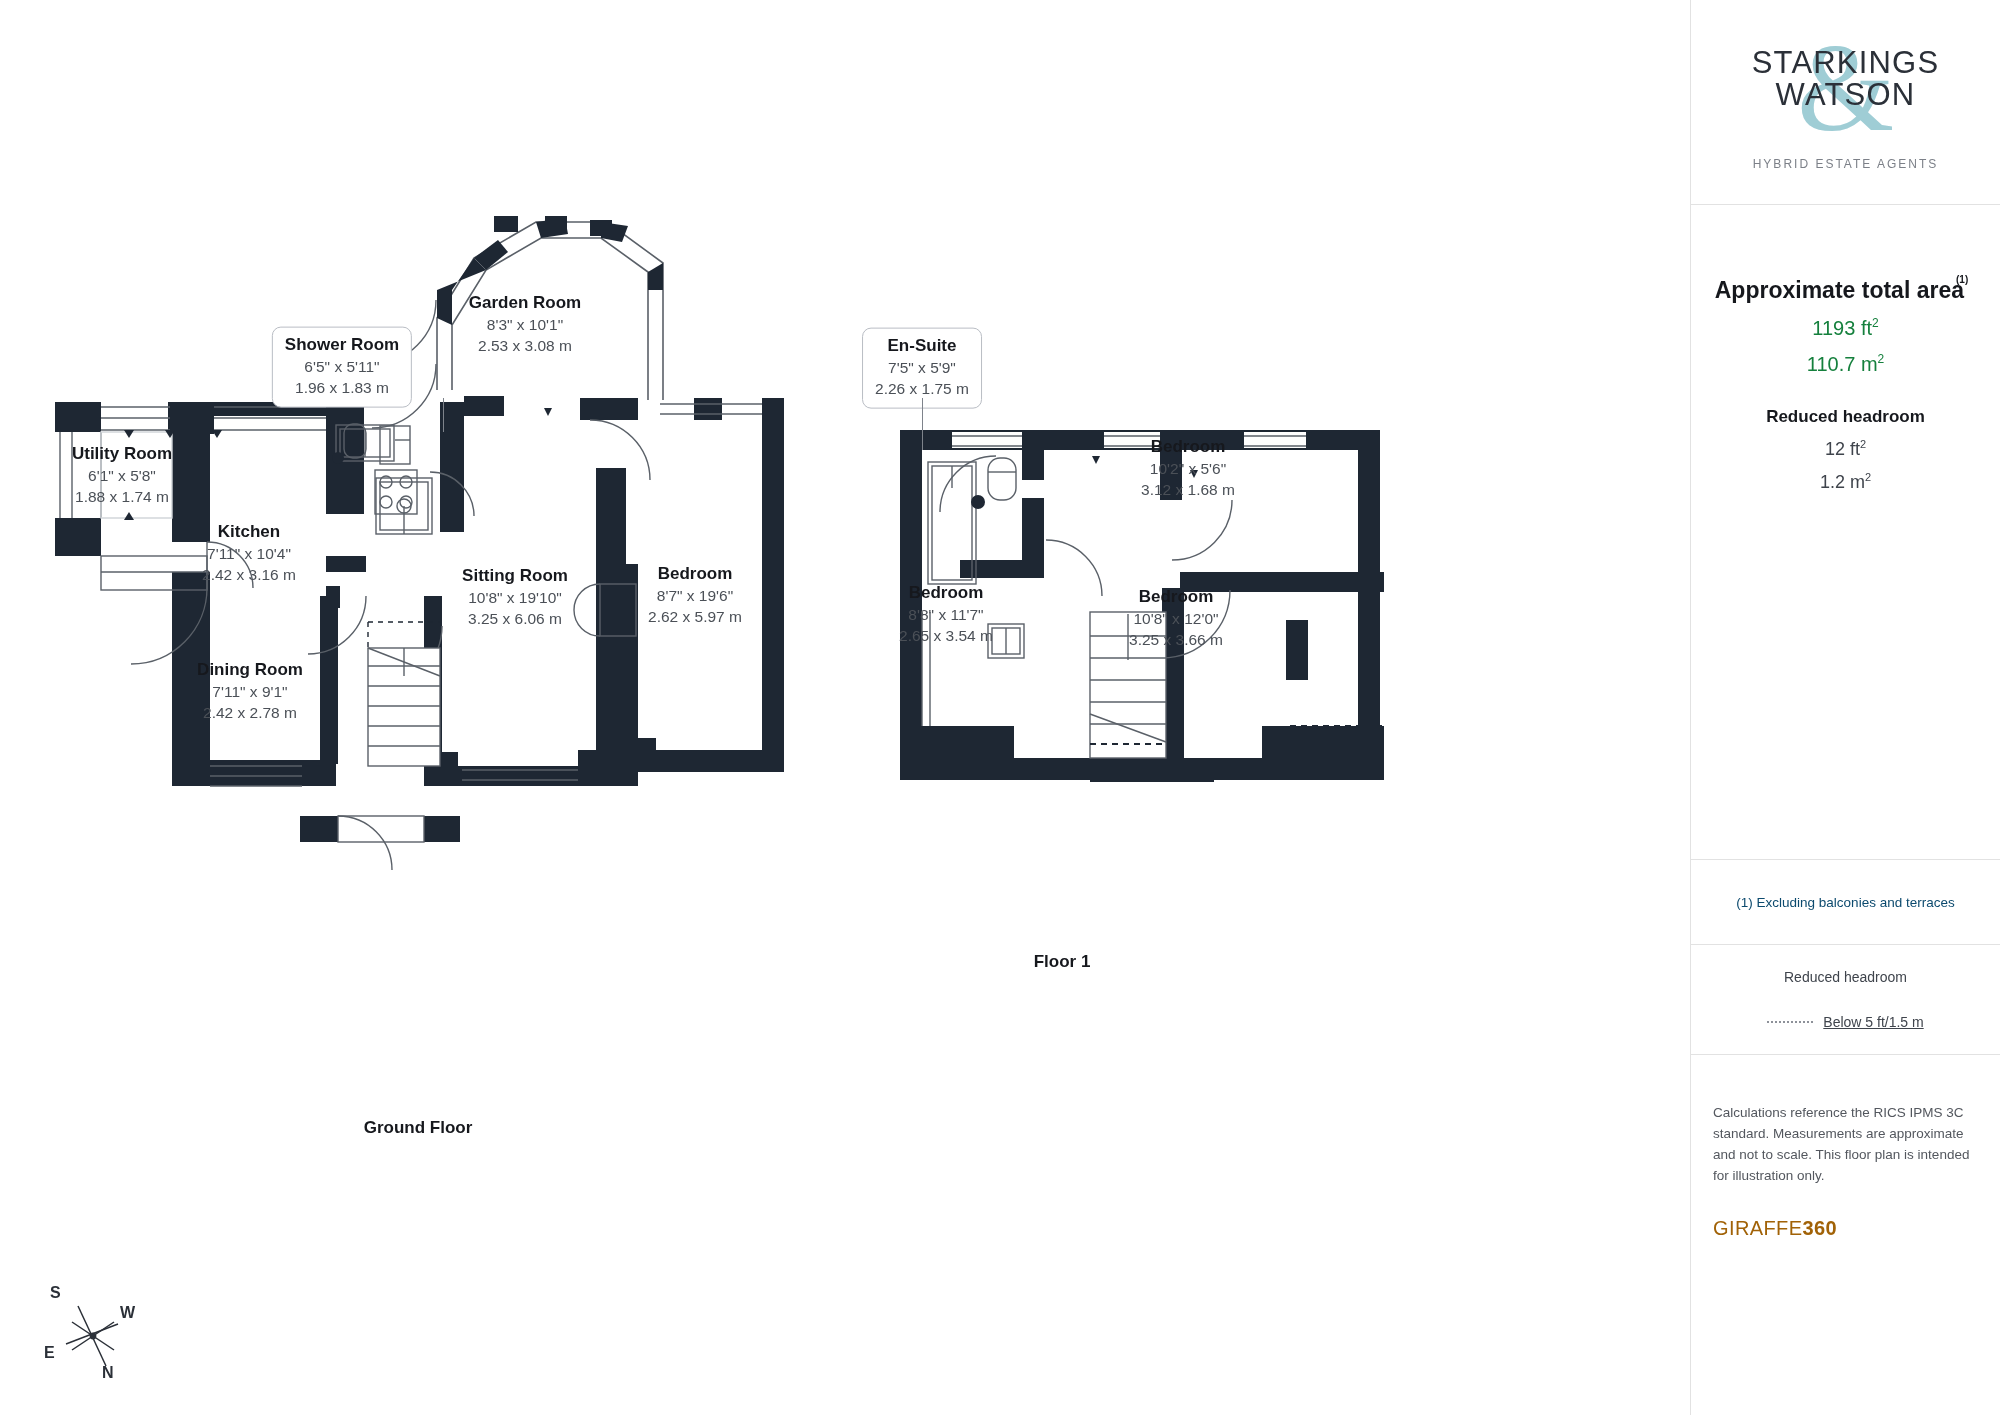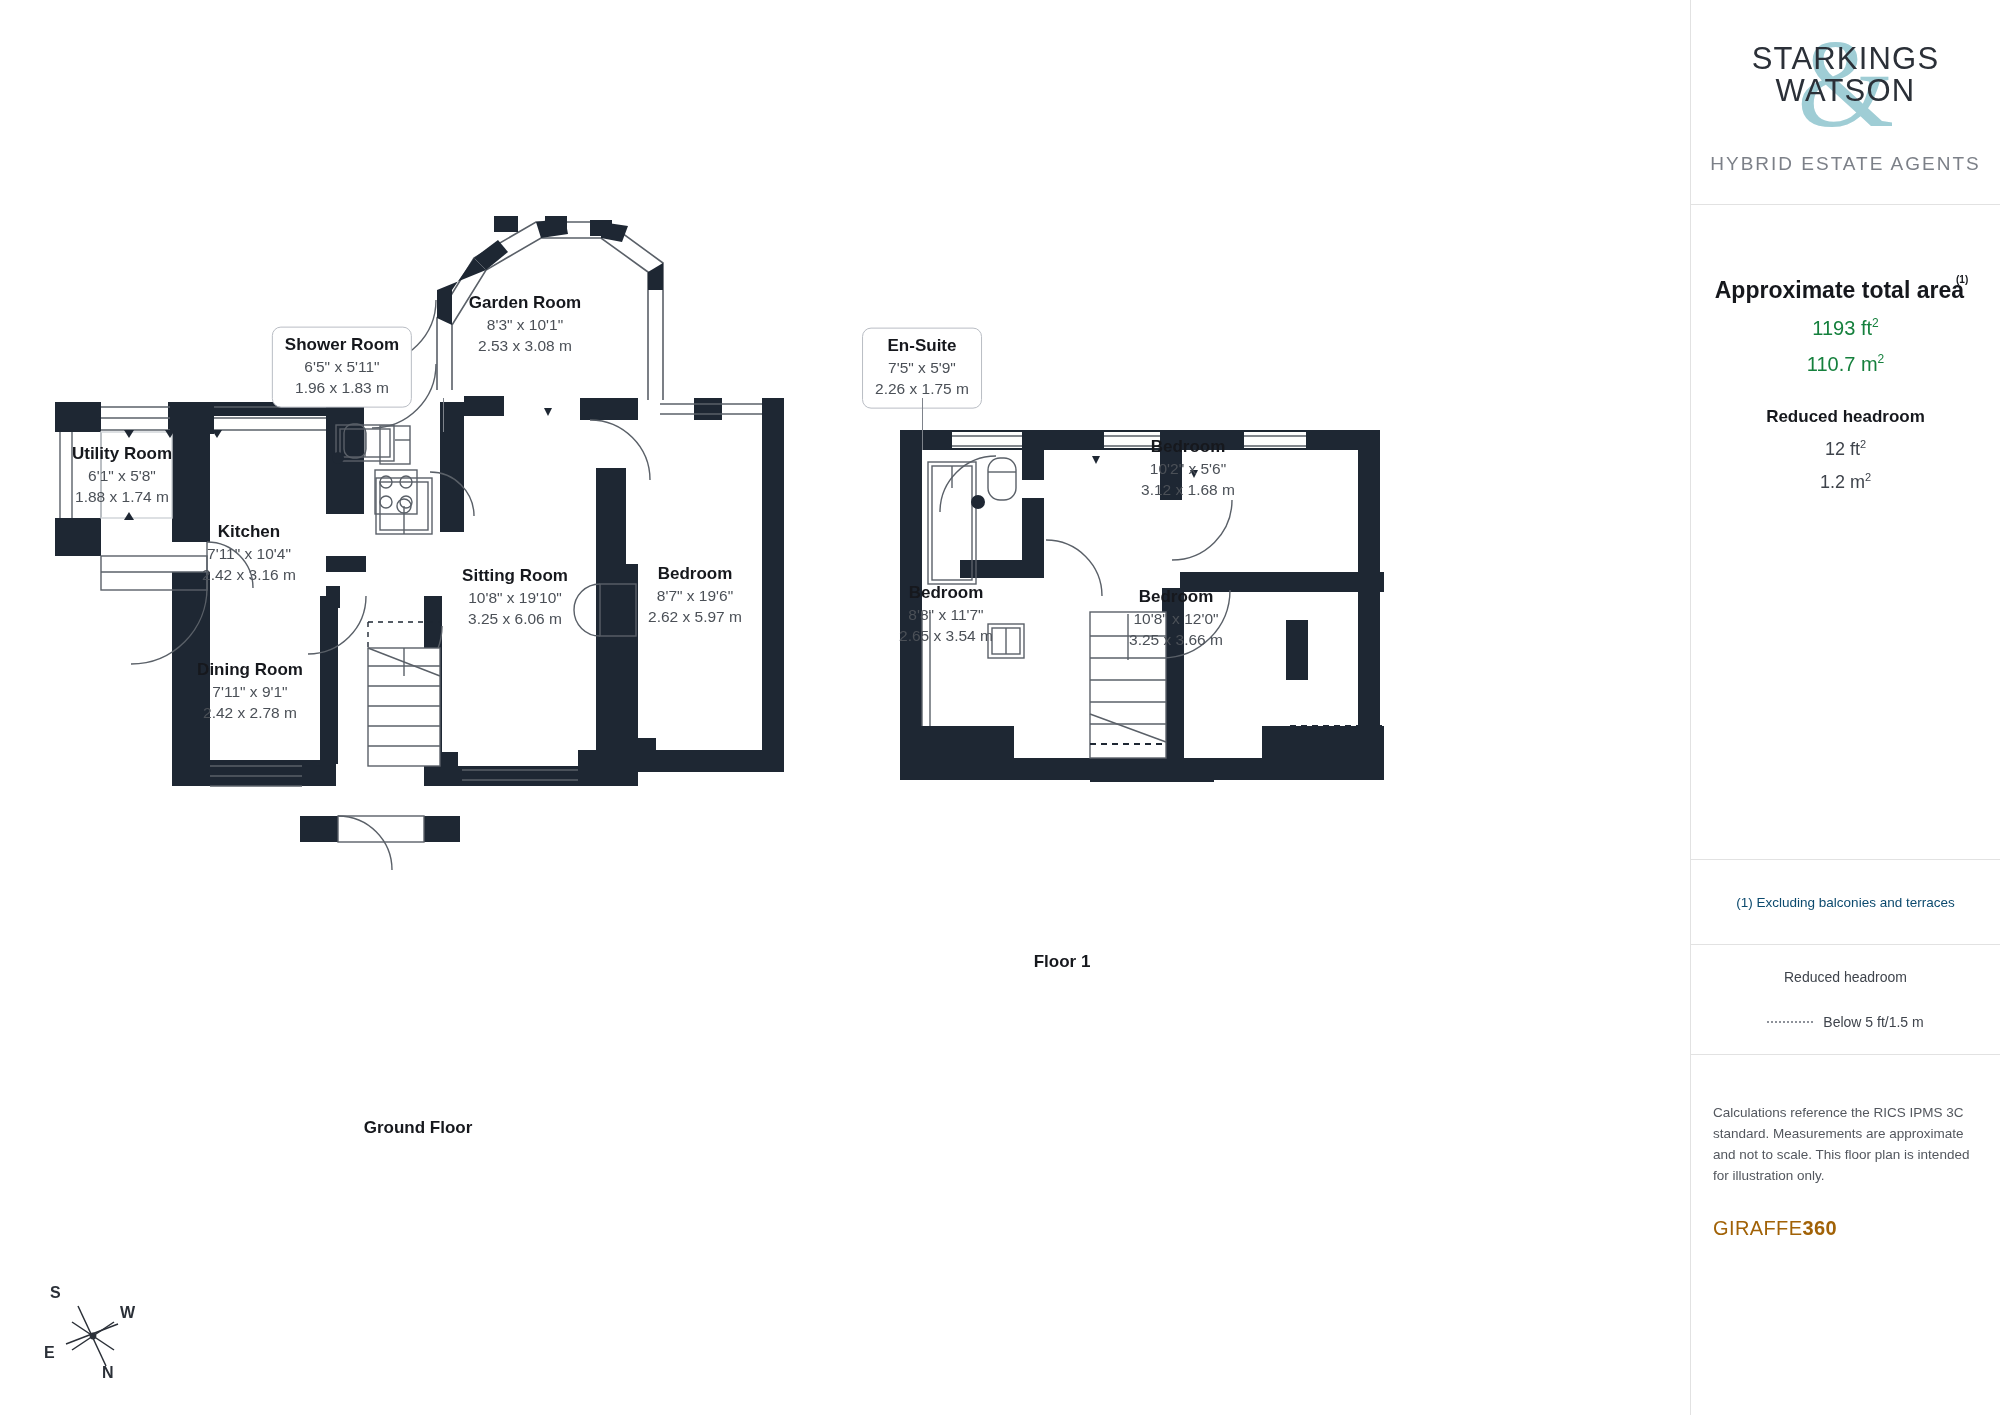--- a/index.html
+++ b/index.html
@@ -58,21 +58,21 @@
     color: #2b3038;
     font-size: 31px;
     letter-spacing: 1.2px;
     line-height: 1.02;
     font-weight: 400;
   }
   .logo-line.l1 { margin-top: 14px; }
   .logo-sub {
     position: relative;
     margin-top: 14px;
-    font-size: 19px;
+    font-size: 12px;
     letter-spacing: 2.0px;
     color: #7c8088;
   }
 
   #area-sec {
     height: 655px;
     padding-top: 72px;
   }
   .area-title {
     font-size: 23px;
@@ -116,21 +116,21 @@
 
   #headroom-sec {
     height: 110px;
     display: flex; flex-direction: column;
     align-items: center; justify-content: center;
   }
   #headroom-sec .hr-title { font-size: 14px; color: #3f444c; }
   .hr-row {
     margin-top: 29px;
     display: flex; align-items: center; gap: 10px;
-    font-size: 14px; color: #3f444c;
+    font-size: 14px; color: #3f444c; text-decoration: underline;
   }
   .dashline {
     display: inline-block;
     width: 46px;
     border-top: 2px dotted #8d9199;
     height: 0;
   }
 
   #disc-sec {
     height: 360px;

